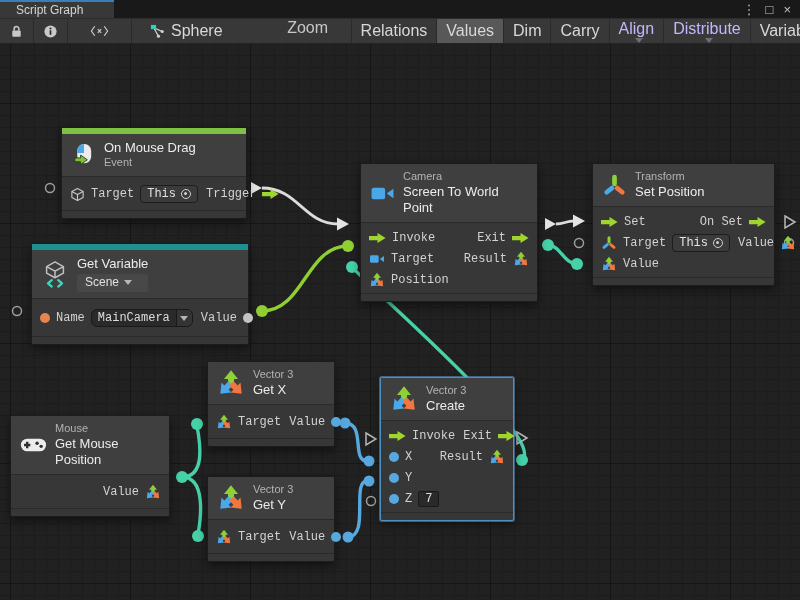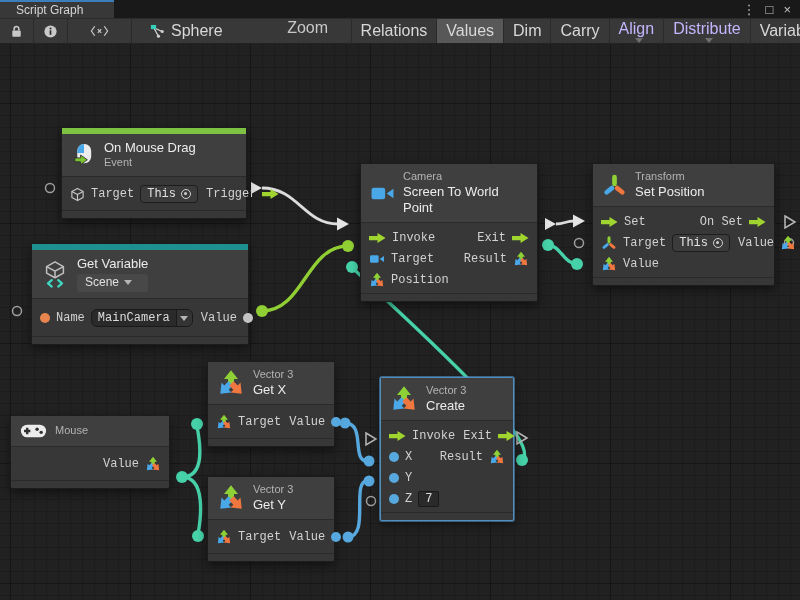--- a/index.html
+++ b/index.html
@@ -474,20 +474,21 @@
       <div class="nfoot"></div>
     </div>
 
     <div class="node" style="left:10px; top:371px; width:160px;">
       <div class="nhead">
         <svg class="icon" width="27" height="18">
             <use href="#pad"></use>
           </svg>
         <div class="ncol">
           <span class="kicker">Mouse</span>
+          <span class="ntitle">Get Mouse Position</span>
         </div>
       </div>
       <div class="nbody">
         <div class="prow tall" style="justify-content:flex-end">
           <div class="port">
             <span class="plabel">Value</span>
             <svg class="icon" width="16" height="16">
                 <use href="#v3"></use>
               </svg>
           </div>

